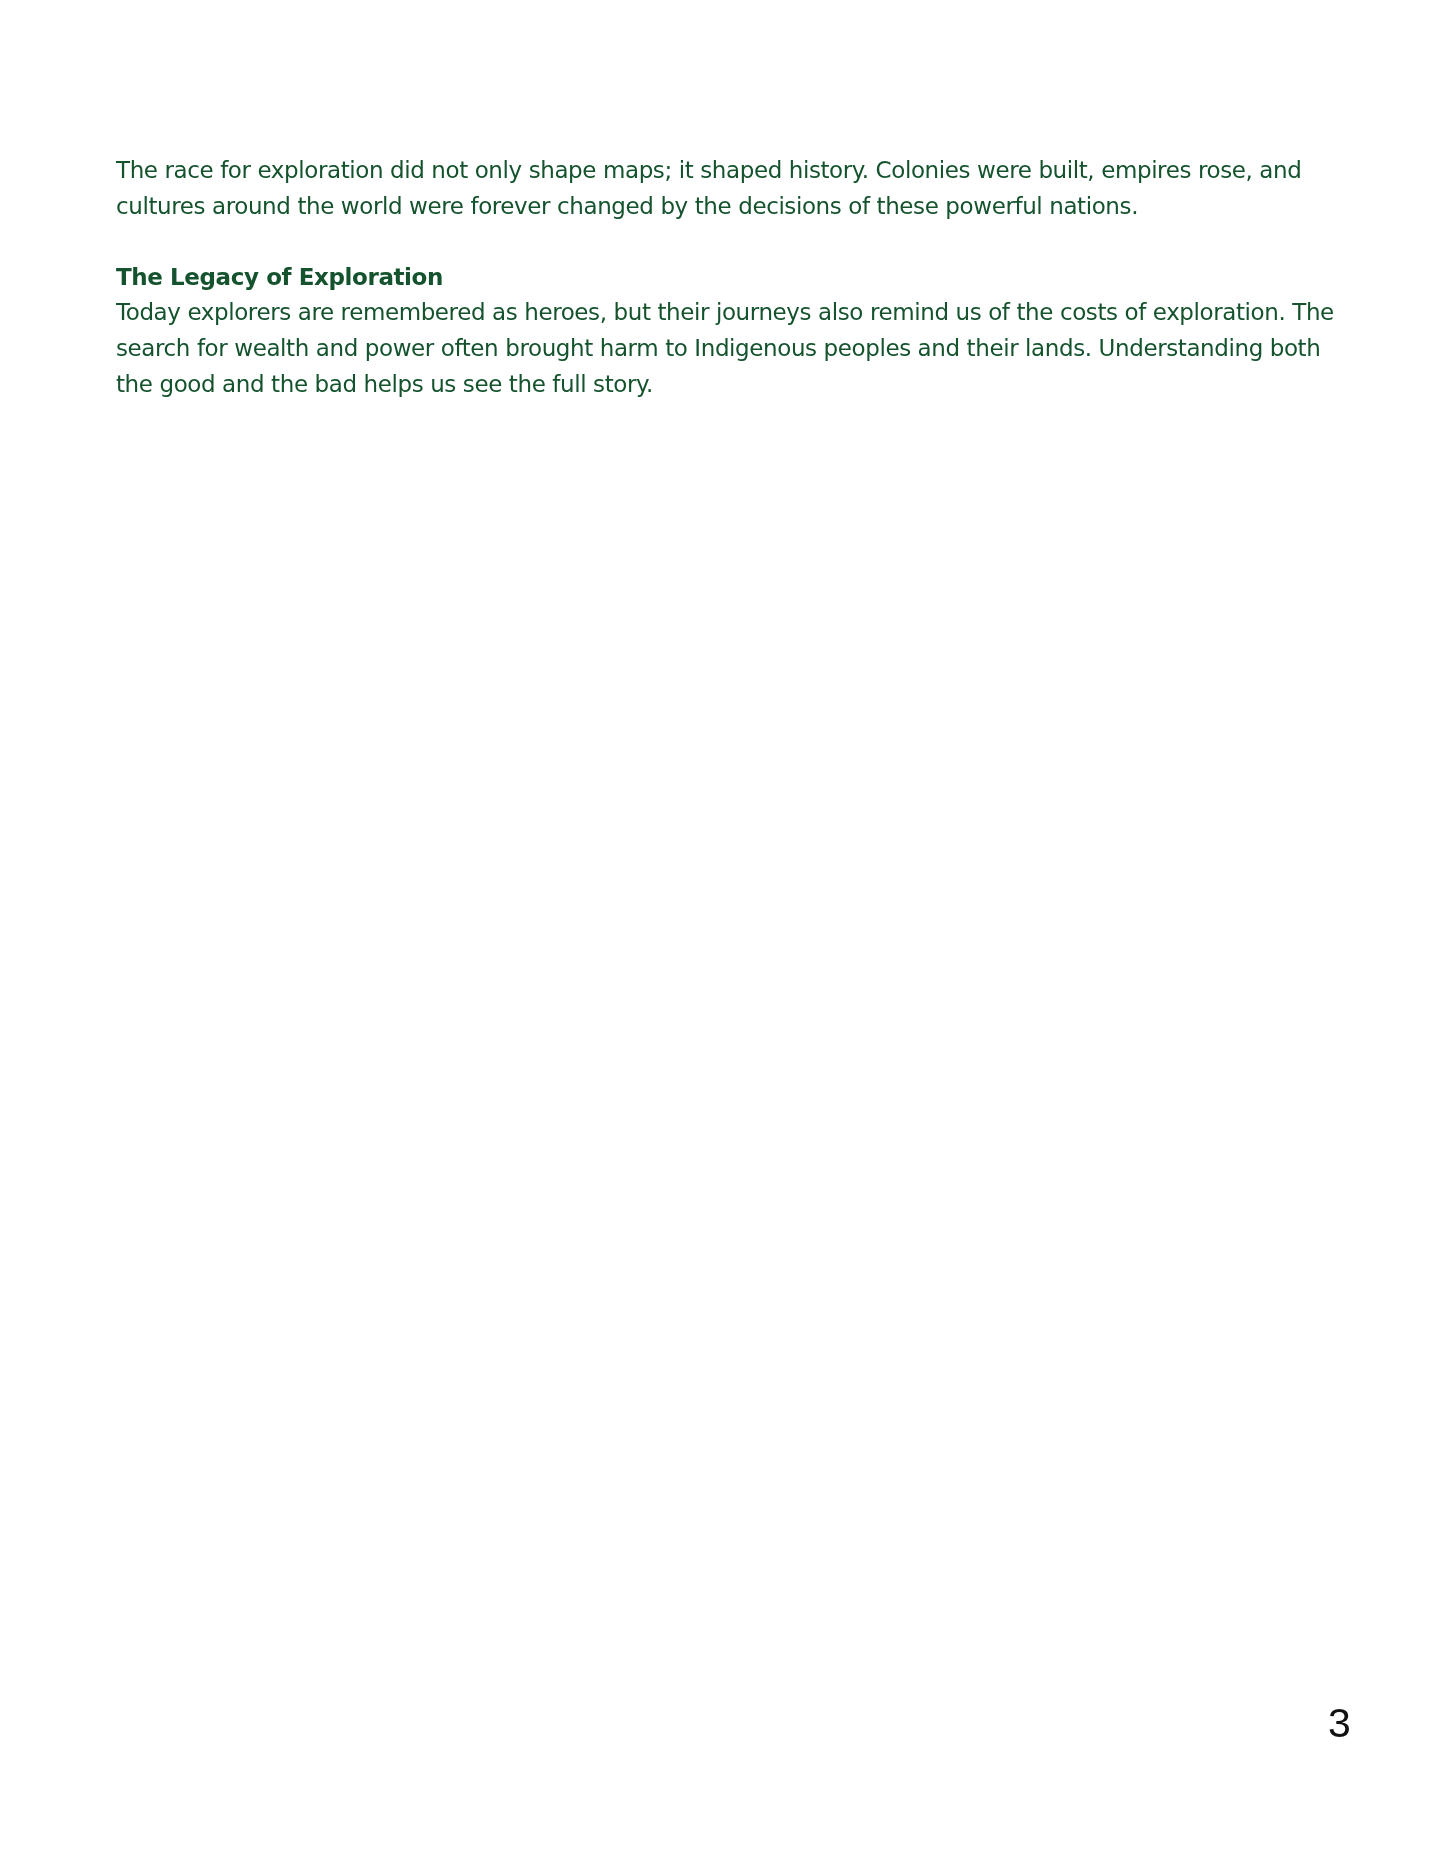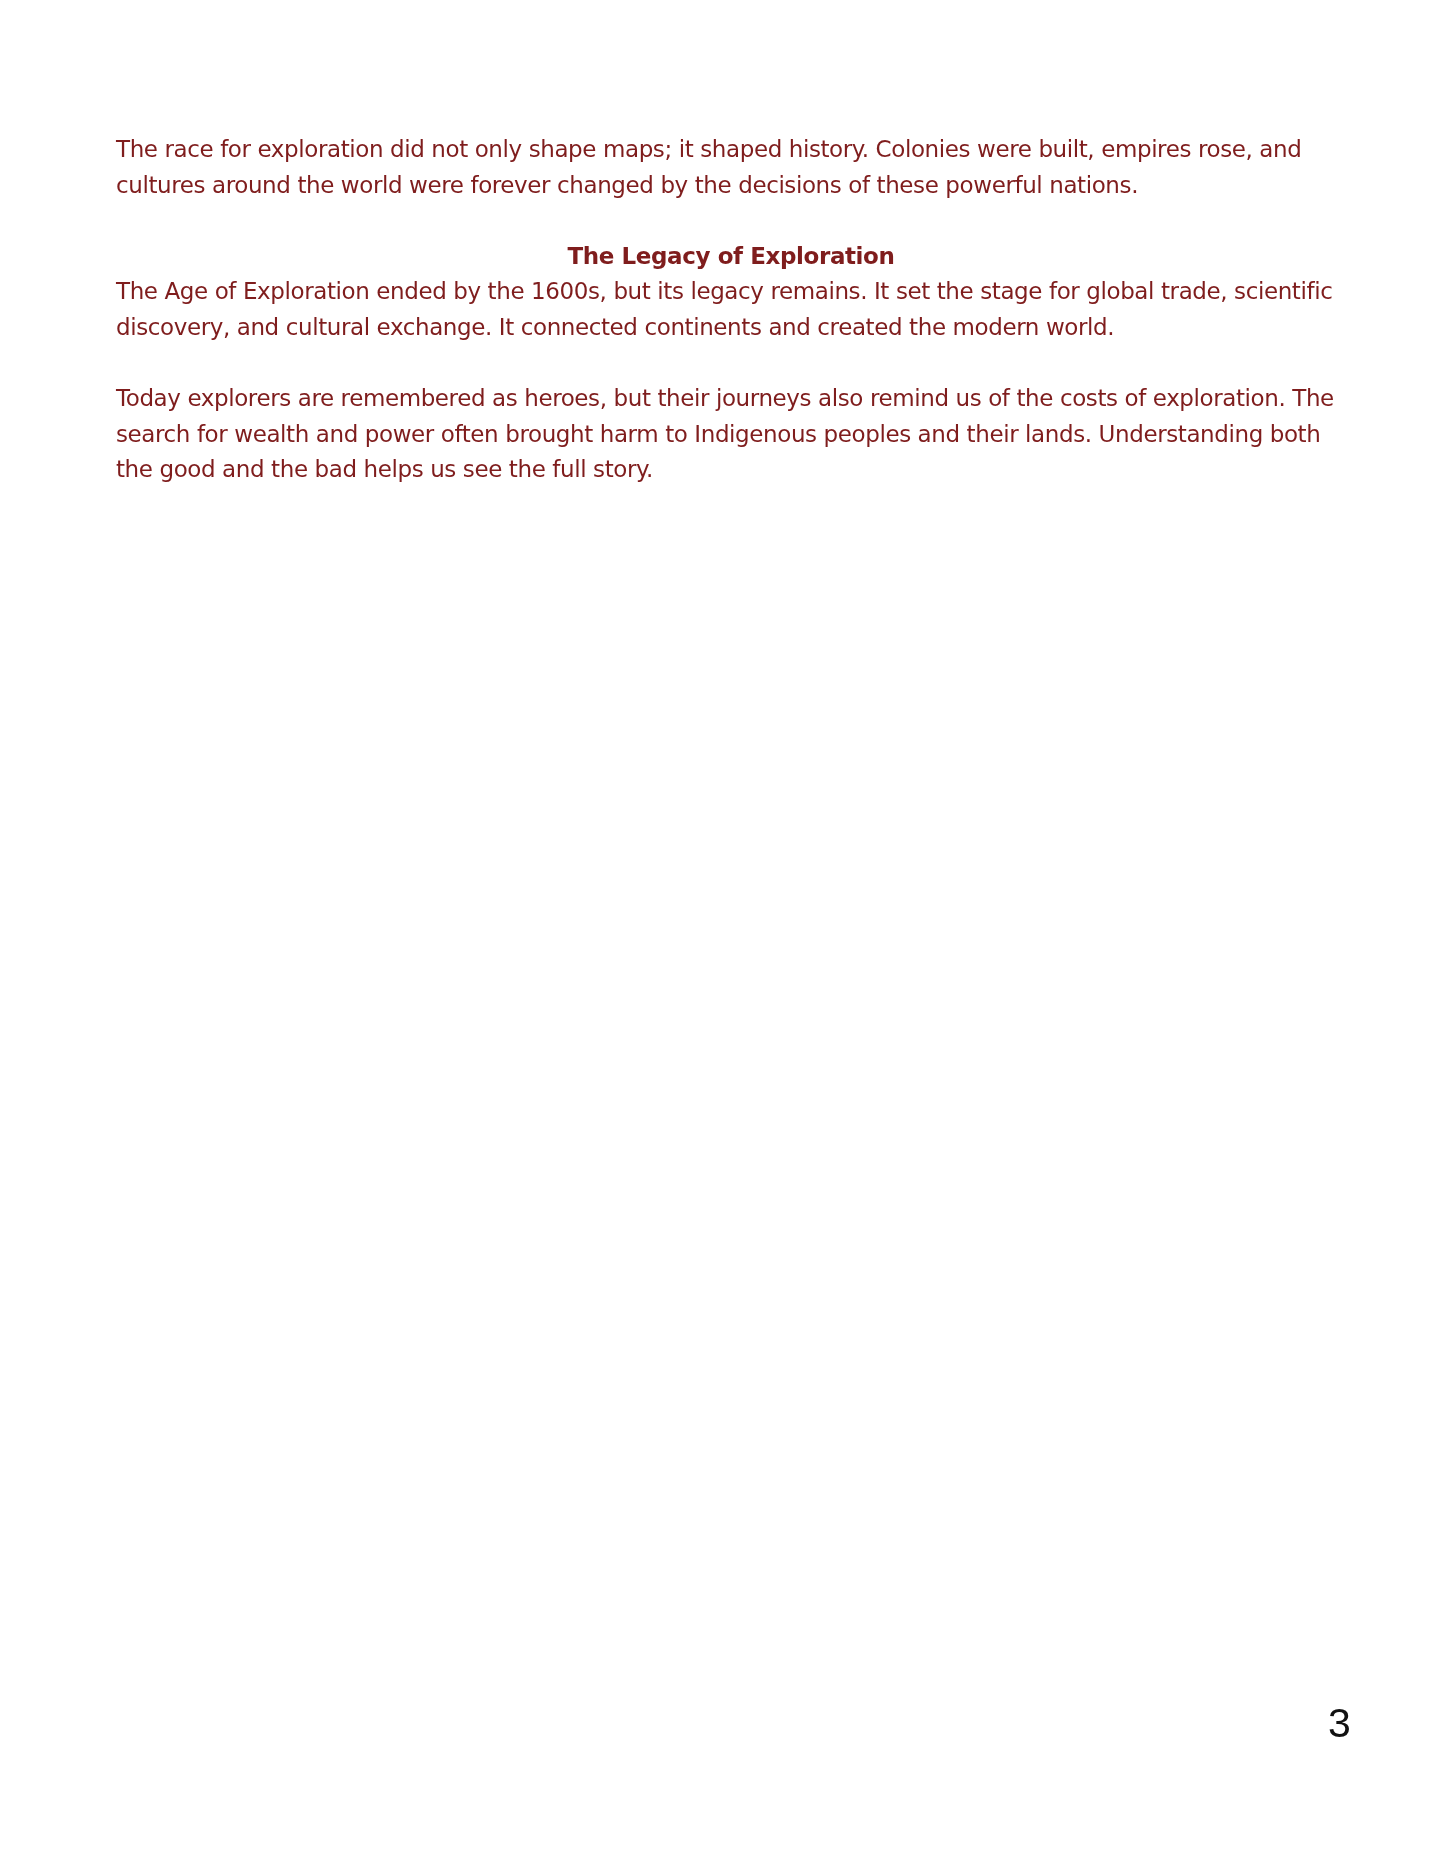--- a/index.html
+++ b/index.html
@@ -1,34 +1,33 @@
 <!DOCTYPE html>
 <html><head>
 <meta charset="utf-8">
 <style>
   html, body { margin: 0; padding: 0; background: #ffffff; }
   body { width: 1445px; height: 1871px; position: relative; overflow: hidden; }
   .page { position: absolute; left: 0; top: 0; width: 1445px; height: 1871px; background: #ffffff; }
   .content {
-    position: absolute; left: 116px; top: 132px; width: 1230px;
+    position: absolute; left: 116px; top: 153px; width: 1230px;
     font-family: "DejaVu Sans", sans-serif; font-size: 23px; line-height: 35.6px;
-    color: #7f1d1d; letter-spacing: -0.4px;
+    color: #14532d; letter-spacing: -0.4px;
   }
   .content p { margin: 0 0 35.6px 0; }
-  .content h2 { margin: 0; font-size: 23px; font-weight: bold; line-height: 35.6px; text-align: center; }
+  .content h2 { margin: 0; font-size: 23px; font-weight: bold; line-height: 35.6px; }
   .content p.after-heading { margin-top: 0; }
   .page-number {
     position: absolute; left: 1328px; top: 1700px;
     font-family: "Liberation Sans", sans-serif; font-size: 41px; color: #111111;
   }
 </style>
 </head>
 <body>
 
 <div class="page">
   <div class="content">
     <p>The race for exploration did not only shape maps; it shaped history. Colonies were built, empires rose, and cultures around the world were forever changed by the decisions of these powerful nations.</p>
     <h2>The Legacy of Exploration</h2>
-    <p class="after-heading">The Age of Exploration ended by the 1600s, but its legacy remains. It set the stage for global trade, scientific discovery, and cultural exchange. It connected continents and created the modern world.</p>
     <p>Today explorers are remembered as heroes, but their journeys also remind us of the costs of exploration. The search for wealth and power often brought harm to Indigenous peoples and their lands. Understanding both the good and the bad helps us see the full story.</p>
   </div>
   <div class="page-number">3</div>
 </div>
 
 </body></html>

